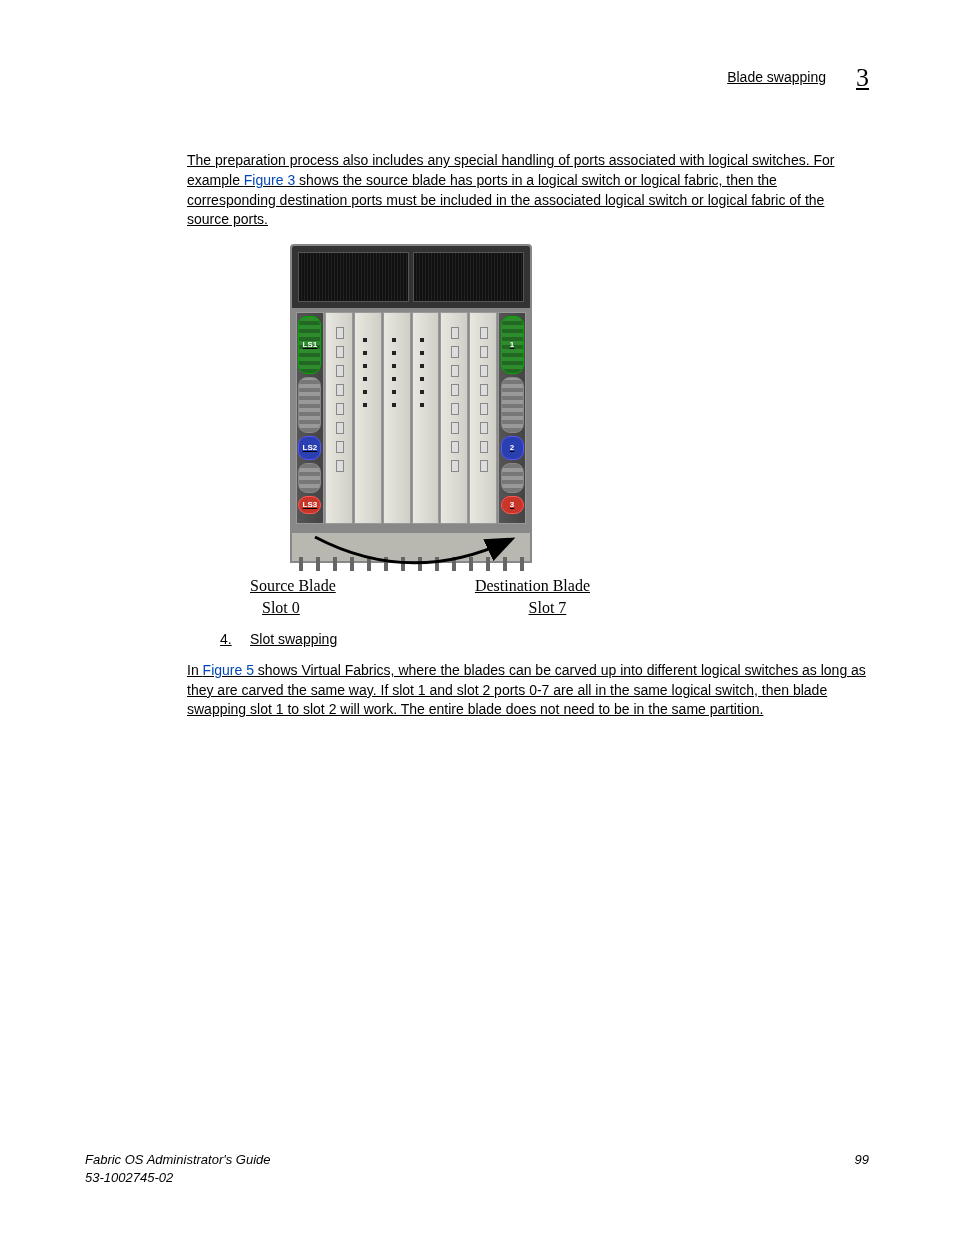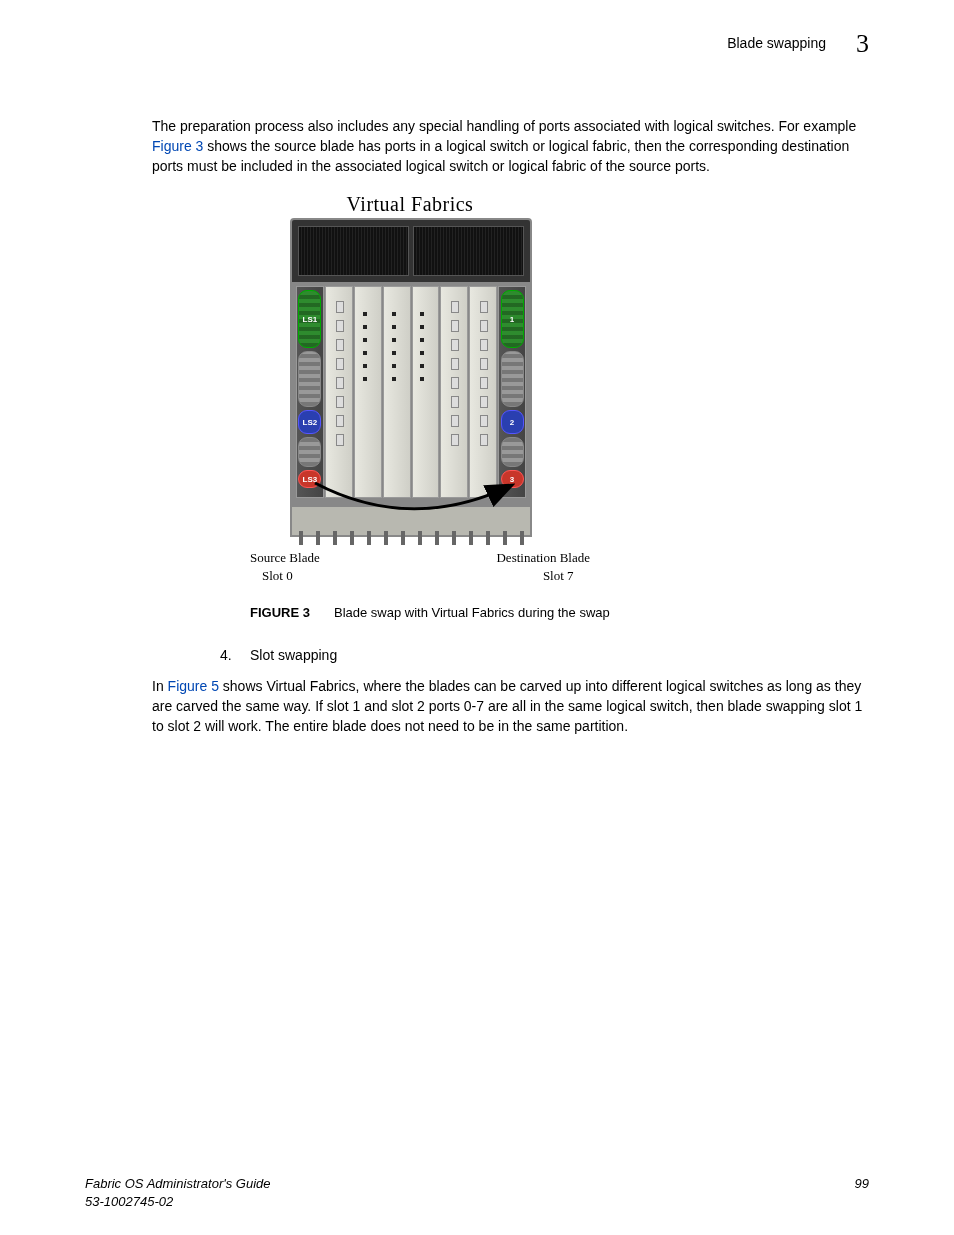--- a/index.html
+++ b/index.html
@@ -8,40 +8,41 @@
     font-family: Arial, Helvetica, sans-serif;
     background: #fff;
     color: #000;
     width: 954px;
     height: 1235px;
     position: relative;
     font-size: 14px;
     line-height: 1.4;
   }
   .page {
-    padding: 26px 85px 40px 85px;
+    padding: 60px 85px 40px 85px;
     box-sizing: border-box;
     height: 100%;
     position: relative;
+    text-decoration: underline;
   }
   .header {
     text-align: right;
     margin-bottom: 55px;
     display: flex;
     justify-content: flex-end;
     align-items: center;
     gap: 30px;
   }
   .header-chapter {
     font-size: 26px;
     font-family: Georgia, 'Times New Roman', serif;
     font-weight: normal;
   }
   .body-indent {
-    margin-left: 67px;
+    margin-left: 102px;
   }
   .para {
     margin-bottom: 14px;
   }
   .link {
     color: #0047b3;
   }
   .figure-wrap {
     margin-left: 165px;
     margin-top: 10px;
@@ -143,21 +144,21 @@
     align-items:flex-end;
     justify-content:space-around;
     padding-bottom:0;
   }
   .fin { width:4px; height:14px; background:#666; transform:translateY(10px);}
   .labels-row {
     width: 340px;
     display:flex;
     justify-content:space-between;
     font-family: Georgia, 'Times New Roman', serif;
-    font-size: 13px;
+    font-size: 16px;
     margin-top: 12px;
     position:relative;
   }
   .labels-row .col { text-align:left; }
   .labels-row .col.right { text-align:center; }
   .arrow-svg {
     position:absolute;
     left:50px;
     top:288px;
     width:230px;
@@ -176,21 +177,21 @@
   }
   .list-item {
     display:flex;
     margin-left: 135px;
     margin-bottom: 12px;
   }
   .list-num { width: 30px; }
   .bold { font-weight: bold; }
   .footer {
     position:absolute;
-    bottom: 24px;
+    bottom: 48px;
     left: 85px;
     right: 85px;
     display:flex;
     justify-content:space-between;
     font-style: italic;
     font-size: 13px;
   }
   .footer .right { font-style: italic; }
 </style>
 </head>
@@ -200,21 +201,20 @@
   <div class="header">
     <span>Blade swapping</span>
     <span class="header-chapter">3</span>
   </div>
 
   <div class="body-indent para">
     <span>The preparation process also includes any special handling of ports associated with logical switches. For example </span><span class="link">Figure 3</span><span> shows the source blade has ports in a logical switch or logical fabric, then the corresponding destination ports must be included in the associated logical switch or logical fabric of the source ports.</span>
   </div>
 
   <div class="figure-wrap" style="position:relative;">
-    <div class="fig-title1">Virtual Fabrics</div>
 
     <div class="chassis">
       <div class="chassis-top">
         <div class="top-vent"></div>
           <div class="top-vent"></div>
       </div>
       <div class="slots">
         <div class="slot src">
           <div class="seg green">LS1</div>
           <div class="seg grey"></div>
@@ -328,23 +328,20 @@
         <div>Source Blade</div>
         <div style="margin-left:12px;">Slot 0</div>
       </div>
       <div class="col right">
         <div>Destination Blade</div>
         <div style="margin-left:30px;">Slot 7</div>
       </div>
     </div>
   </div>
 
-  <div class="figure-caption">
-    <span class="fignum">FIGURE 3</span><span>Blade swap with Virtual Fabrics during the swap</span>
-  </div>
 
   <div class="list-item">
     <div class="list-num">4.</div>
     <div>Slot swapping</div>
   </div>
 
 
   <div class="body-indent para">
     <span>In </span><span class="link">Figure 5</span><span> shows Virtual Fabrics, where the blades can be carved up into different logical switches as long as they are carved the same way. If slot 1 and slot 2 ports 0-7 are all in the same logical switch, then blade swapping slot 1 to slot 2 will work. The entire blade does not need to be in the same partition.</span>
   </div>

